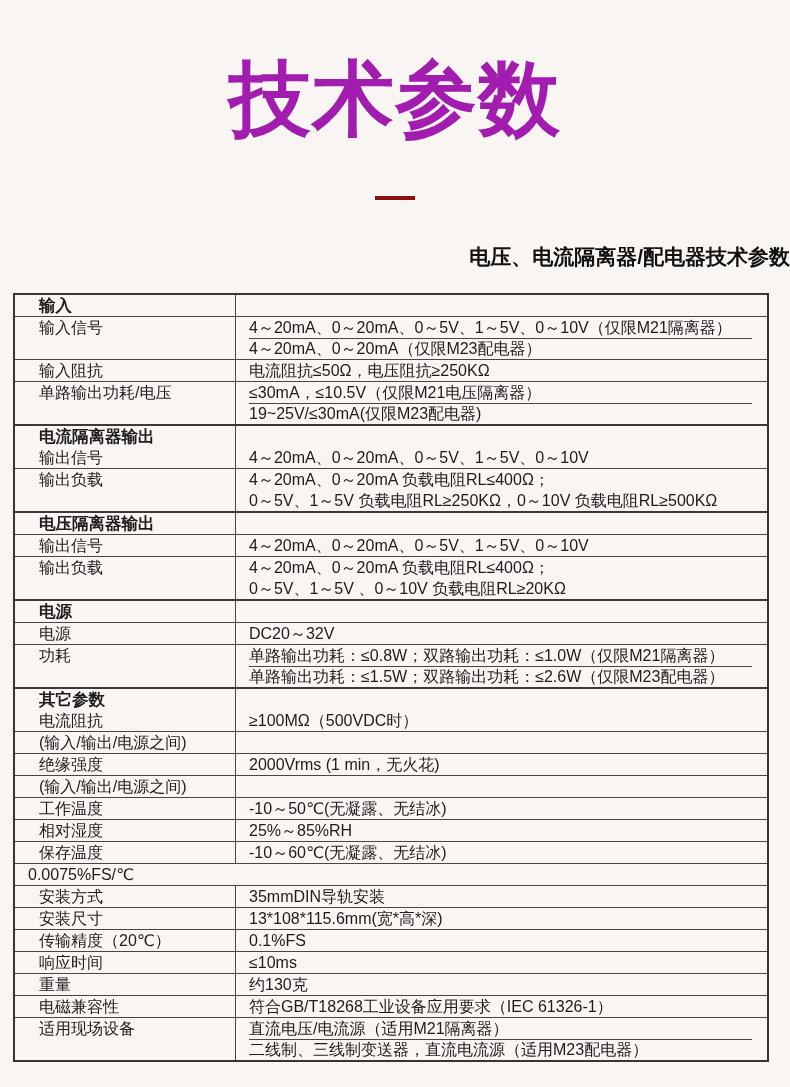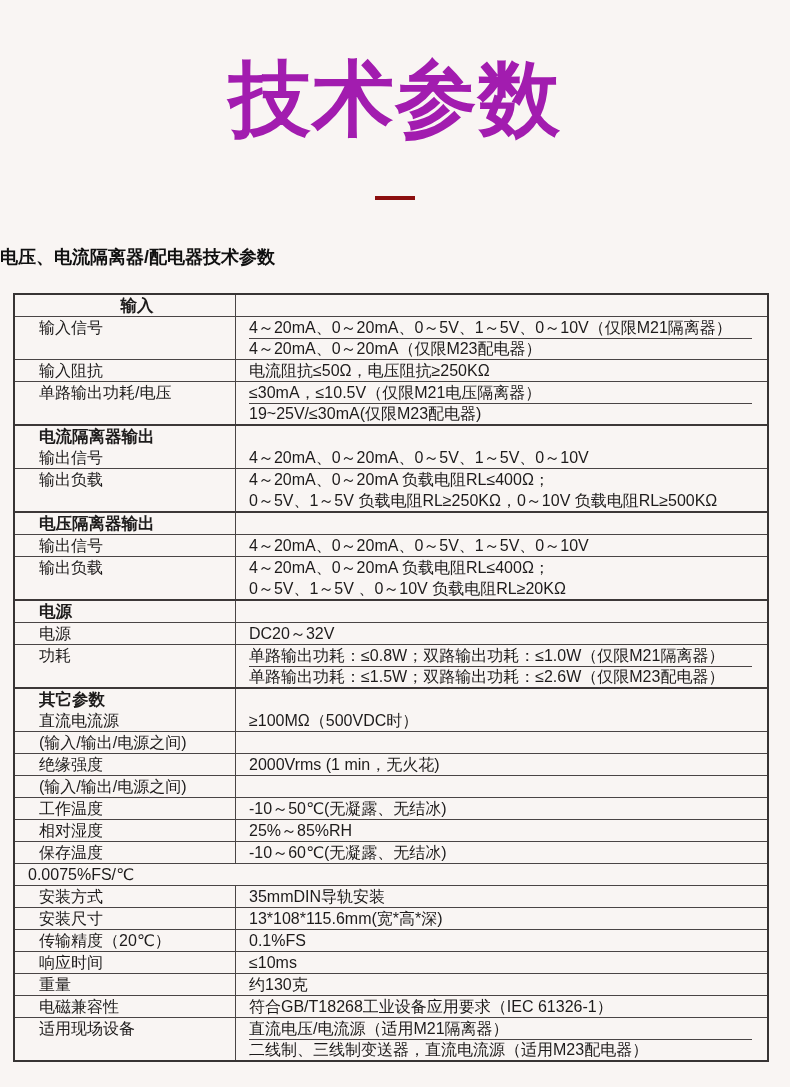--- a/index.html
+++ b/index.html
@@ -19,37 +19,37 @@
     color:#a21caf;
     letter-spacing:1px;
   }
   .accent-divider{
     width:40px;height:4px;
     background:#8c0e0e;
     margin:54px auto 0 auto;
   }
   .sub-title{
     margin:42px 0 0 0;
-    text-align:left;
-    font-size:18px;
+    text-align:right;
+    font-size:21px;
     font-weight:700;
     color:#101010;
     line-height:30px;
   }
   .spec-table{
     margin:21px 0 0 13px;
     width:756px;
     box-sizing:border-box;
     border:2px solid #383434;
   }
   .row{
     display:flex;
     border-top:1px solid #4a4545;
   }
-  .row:first-child{border-top:none;text-align:center;}
+  .row:first-child{border-top:none;}
   .row.thick{border-top-width:2px;border-top-color:#3d3838;}
   .cell-label{
     width:221px;
     box-sizing:border-box;
     padding-left:24px;
     border-right:1px solid #4a4545;
     flex-shrink:0;
   }
   .cell-value{
     flex:1;
@@ -174,21 +174,21 @@
         <div class="tline">功耗</div>
       </div>
       <div class="cell-value split">
         <div class="tline">单路输出功耗：≤0.8W；双路输出功耗：≤1.0W（仅限M21隔离器）</div>
         <div class="tline">单路输出功耗：≤1.5W；双路输出功耗：≤2.6W（仅限M23配电器）</div>
       </div>
     </div>
     <div class="row thick">
       <div class="cell-label">
         <div class="tline bold">其它参数</div>
-        <div class="tline">直流电流源</div>
+        <div class="tline">电流阻抗</div>
       </div>
       <div class="cell-value">
         <div class="tline"></div>
         <div class="tline">≥100MΩ（500VDC时）</div>
       </div>
     </div>
     <div class="row">
       <div class="cell-label">
         <div class="tline">(输入/输出/电源之间)</div>
       </div>

